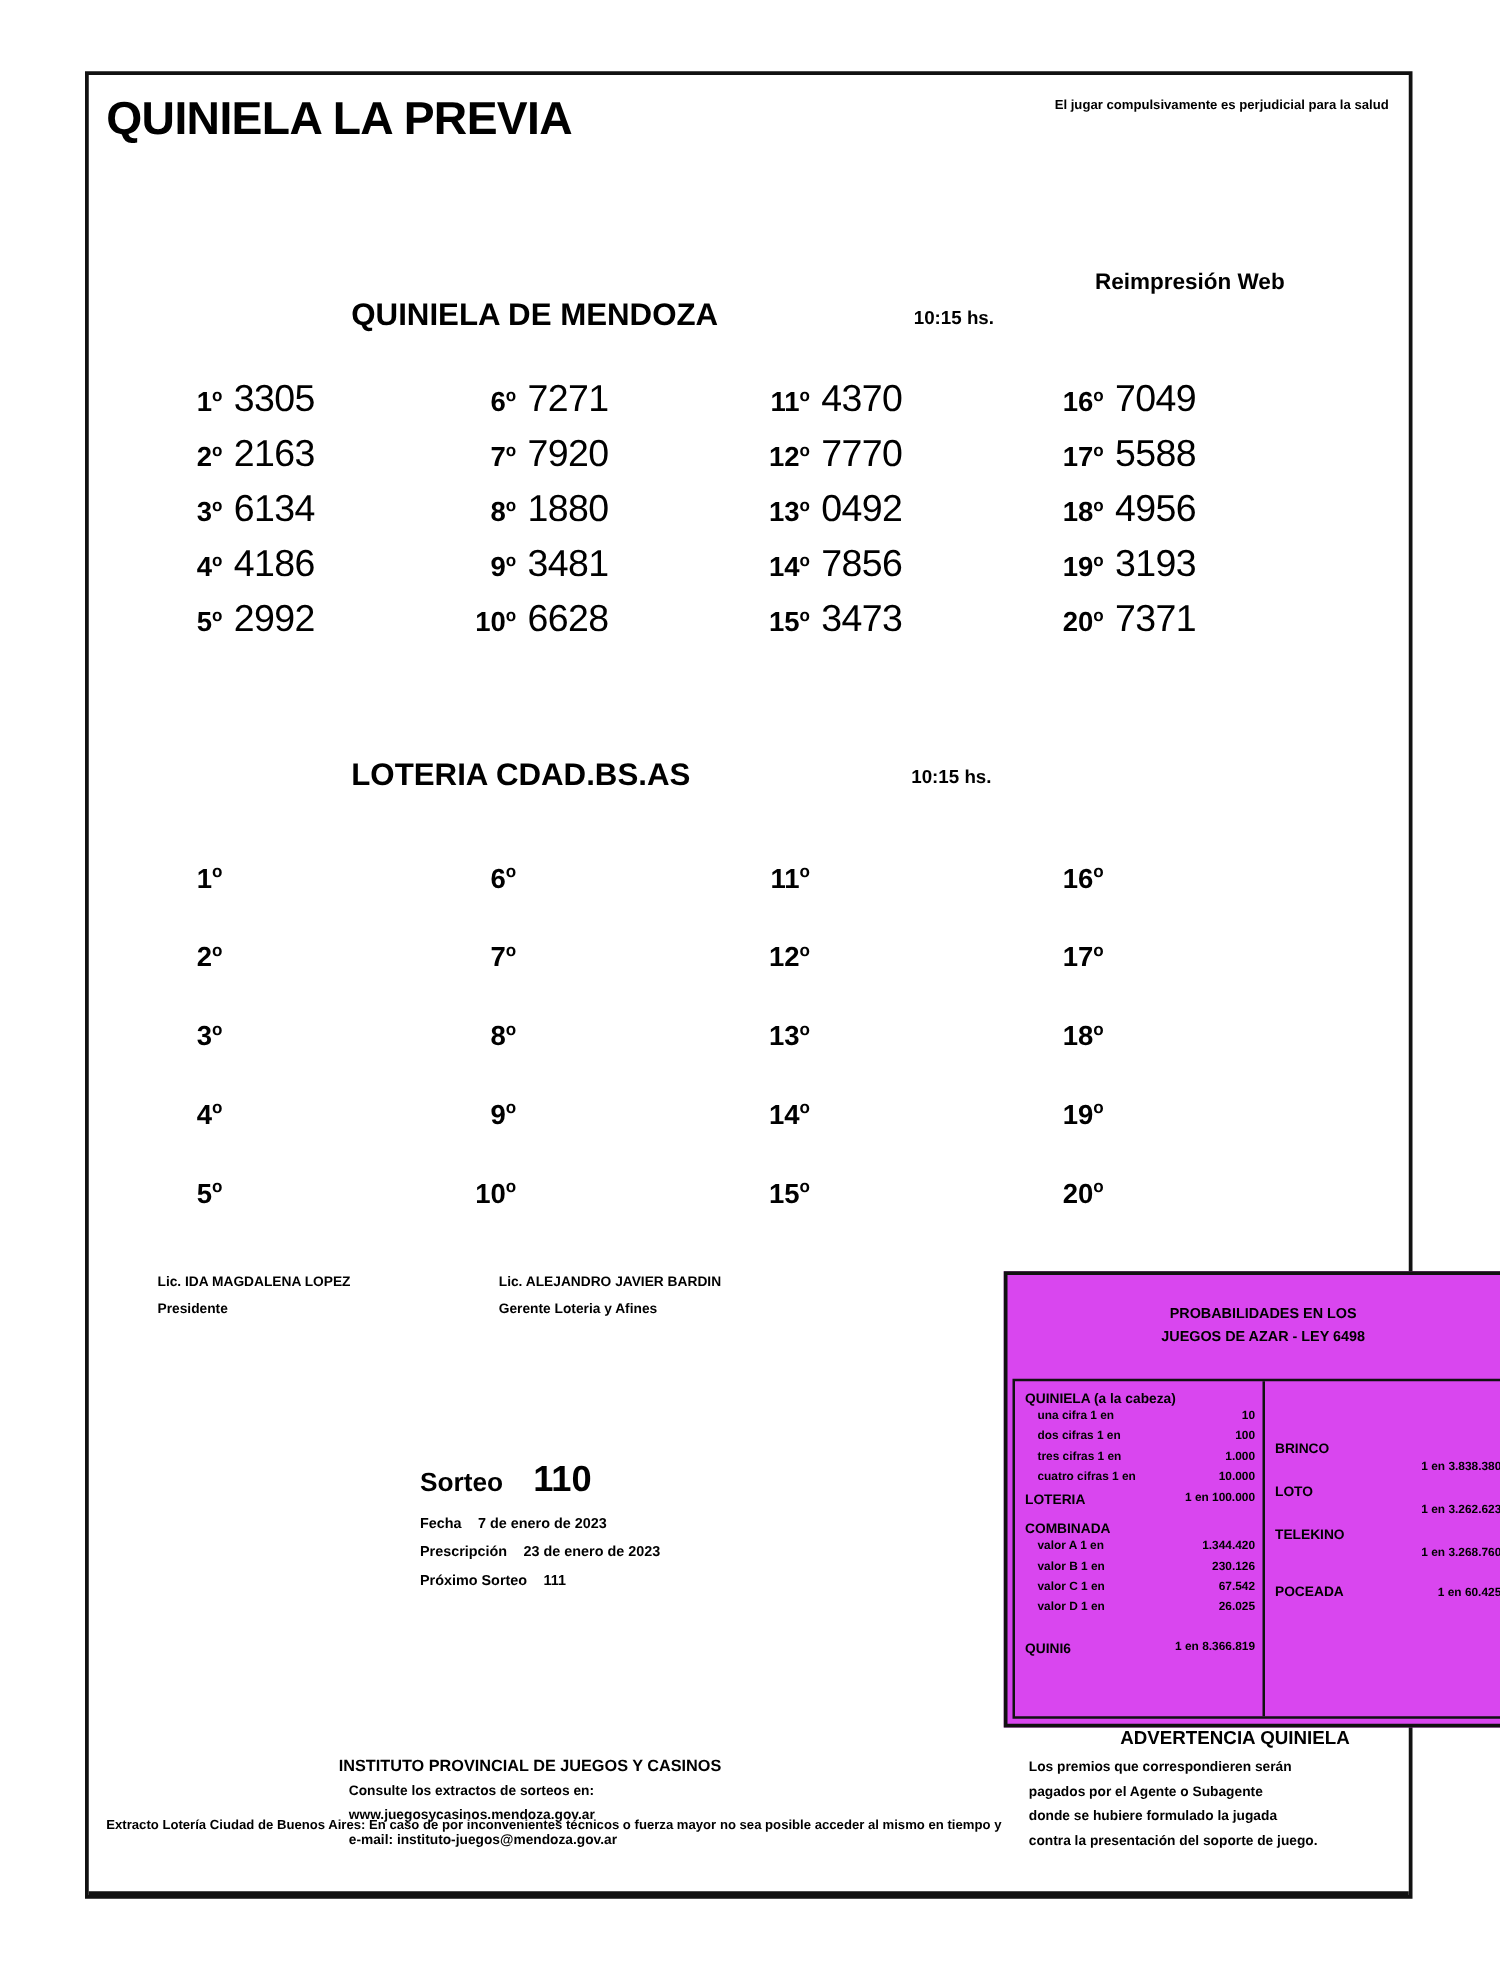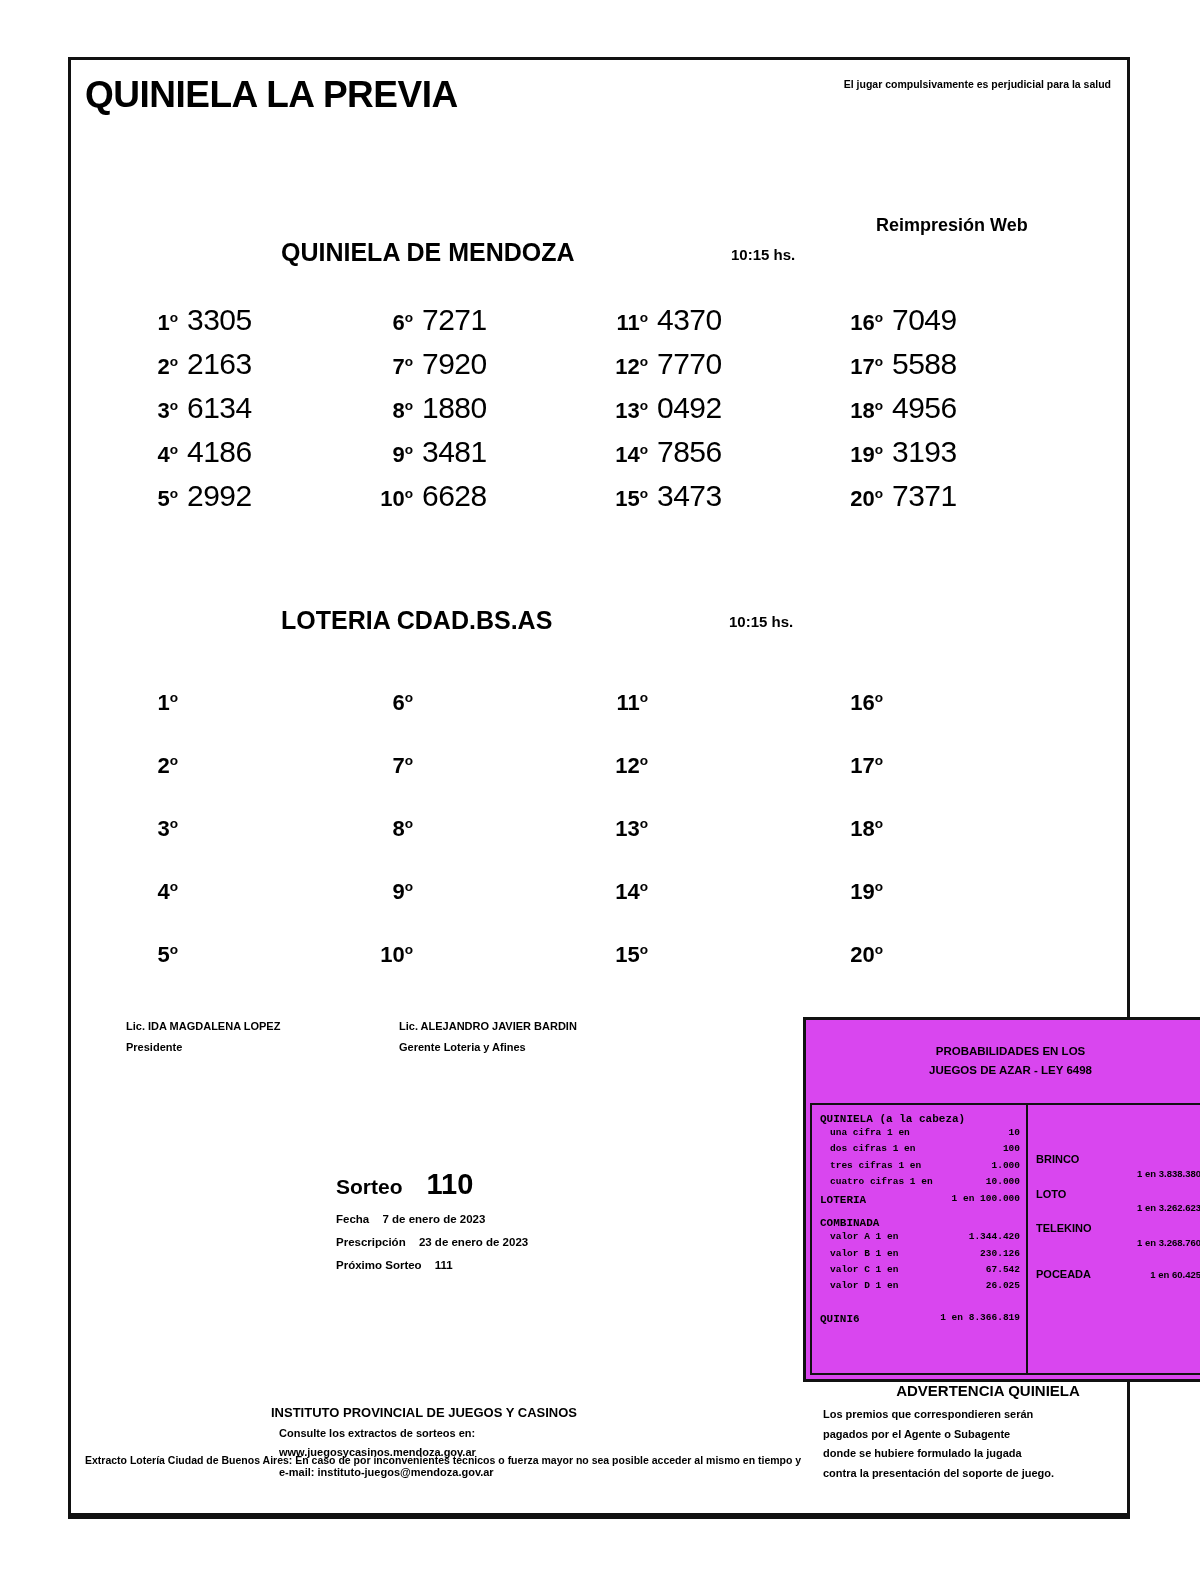--- a/index.html
+++ b/index.html
@@ -160,25 +160,24 @@
     position: absolute;
     left: 4px;
     top: 83px;
     right: 4px;
     bottom: 4px;
     border: 2px solid #111;
     box-sizing: border-box;
     display: flex;
   }
   .prob-left {
-    width: 216px;
+    width: 200px;
     border-right: 2px solid #111;
     box-sizing: border-box;
     padding: 8px 6px 0 8px;
-    font-family: Liberation Mono, monospace;
   }
   .prob-right {
     flex: 1;
     box-sizing: border-box;
     padding: 48px 8px 0 8px;
   }
   .prob-group-name {
     font-size: 11px;
     font-weight: bold;
     margin-top: 6px;

